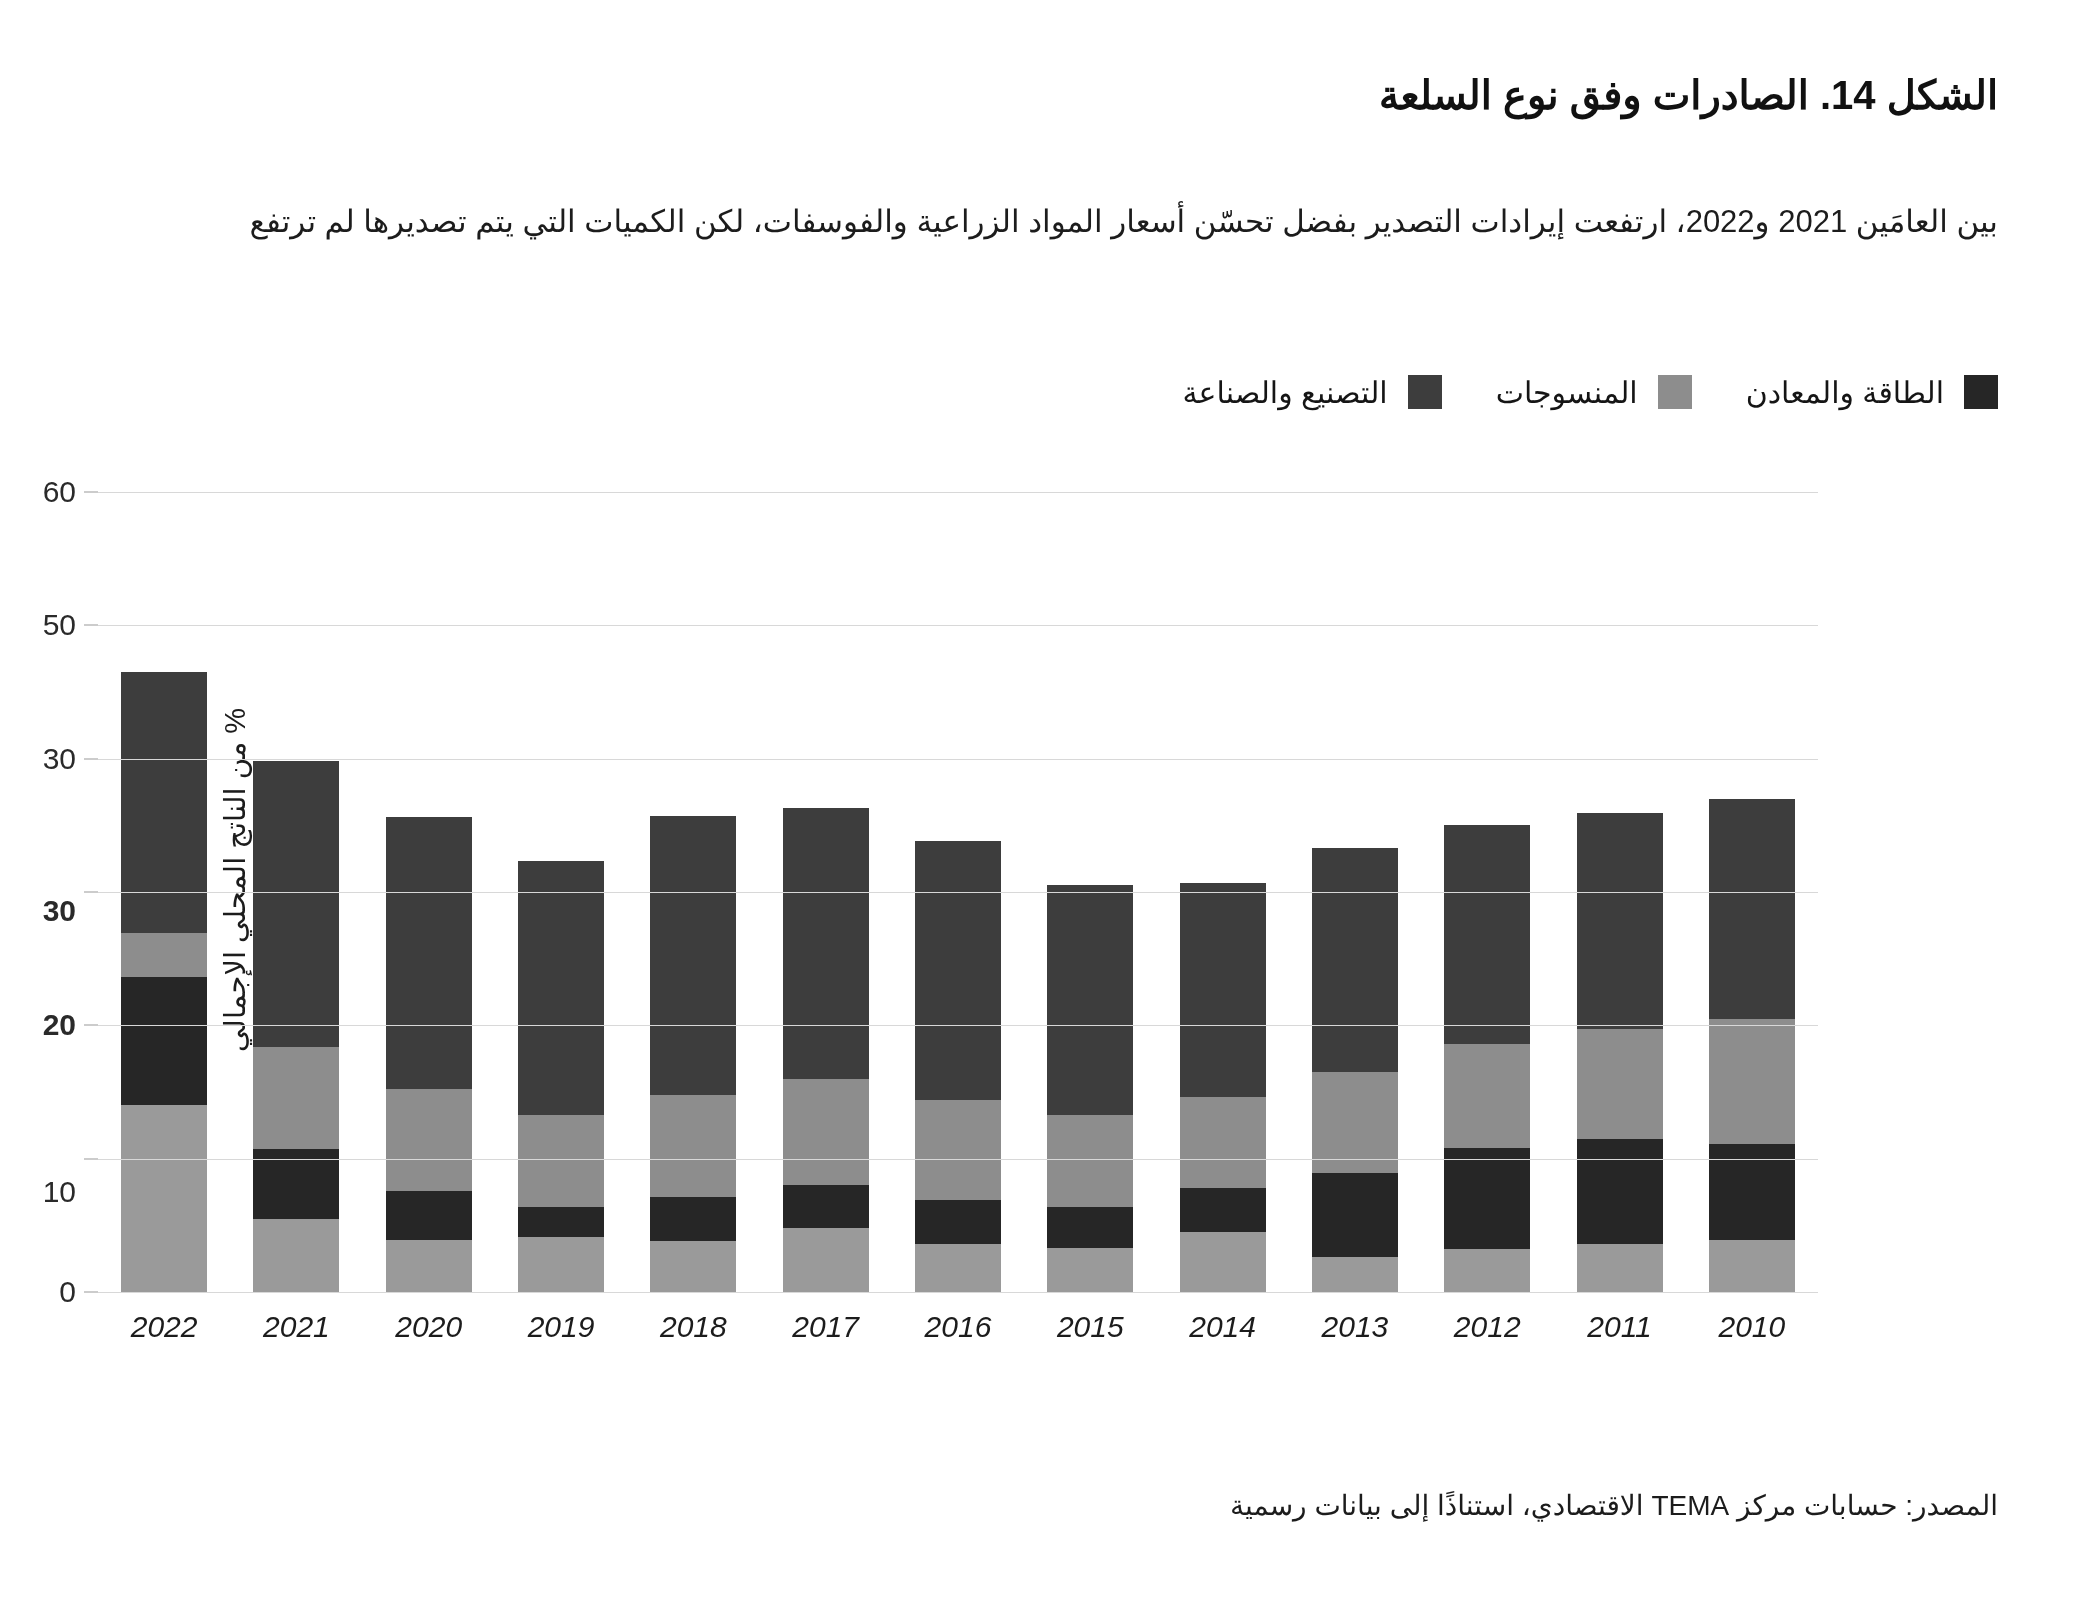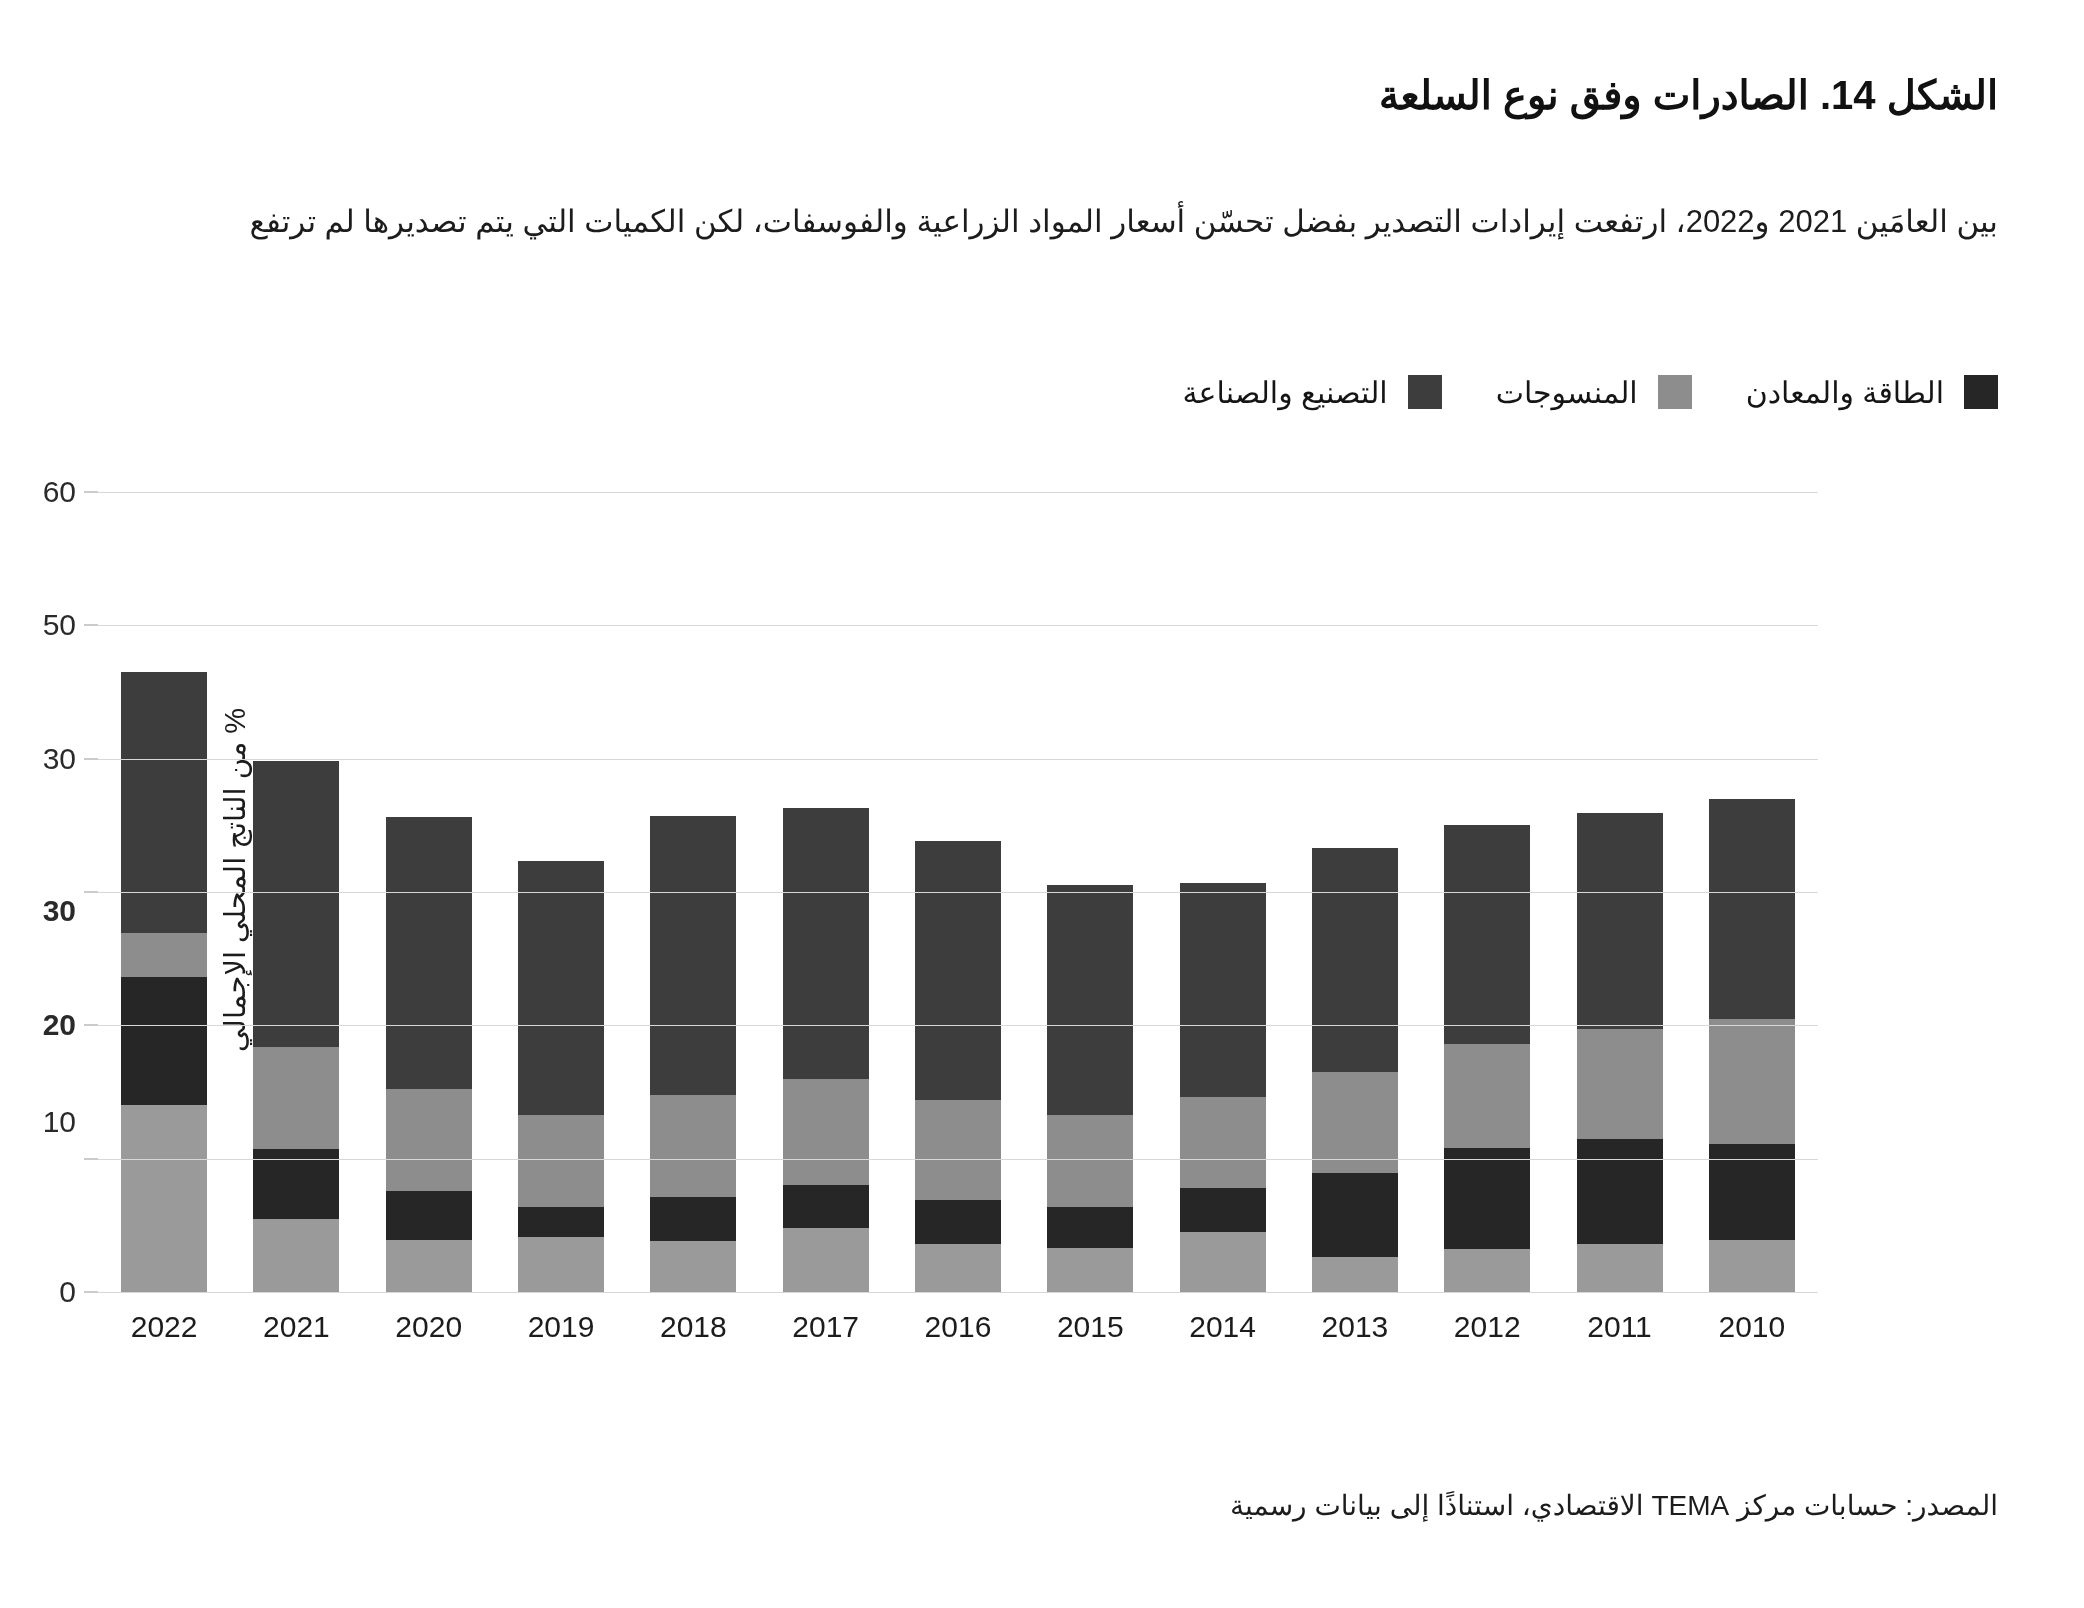--- a/index.html
+++ b/index.html
@@ -171,20 +171,21 @@
     display: flex;
     flex-direction: row-reverse;
     justify-content: space-between;
     direction: ltr;
   }
   .x-label {
     flex: 1 1 0;
     text-align: center;
     font-size: 30px;
     color: #1c1c1c;
+    font-style: italic;
   }
 
   
   .source {
     position: absolute;
     bottom: 86px;
     right: 86px;
     width: 1900px;
     font-size: 28px;
     color: #1c1c1c;
@@ -322,21 +323,21 @@
               <div class="seg" style="height: 128px; background: rgb(38, 38, 38);"></div>
               <div class="seg" style="height: 44px; background: rgb(141, 141, 141);"></div>
               <div class="seg" style="height: 261.333px; background: rgb(61, 61, 61);"></div>
             </div>
           </div>
         </div>
     <div class="gridline" style="top: 800px;"></div>
         <div class="ytick" style="top: 800px;">0</div>
         <div class="ytick-mark" style="top: 800px;"></div>
         <div class="gridline" style="top: 666.667px;"></div>
-        <div class="ytick" style="top: 630px;">10</div>
+        <div class="ytick" style="top: 700px;">10</div>
         <div class="ytick-mark" style="top: 666.667px;"></div>
         <div class="gridline" style="top: 533.333px;"></div>
         <div class="ytick" style="top: 533.333px; font-weight: bold;">20</div>
         <div class="ytick-mark" style="top: 533.333px;"></div>
         <div class="gridline" style="top: 400px;"></div>
         <div class="ytick" style="top: 419px; font-weight: bold;">30</div>
         <div class="ytick-mark" style="top: 400px;"></div>
         <div class="gridline" style="top: 266.667px;"></div>
         <div class="ytick" style="top: 266.667px;">30</div>
         <div class="ytick-mark" style="top: 266.667px;"></div>

